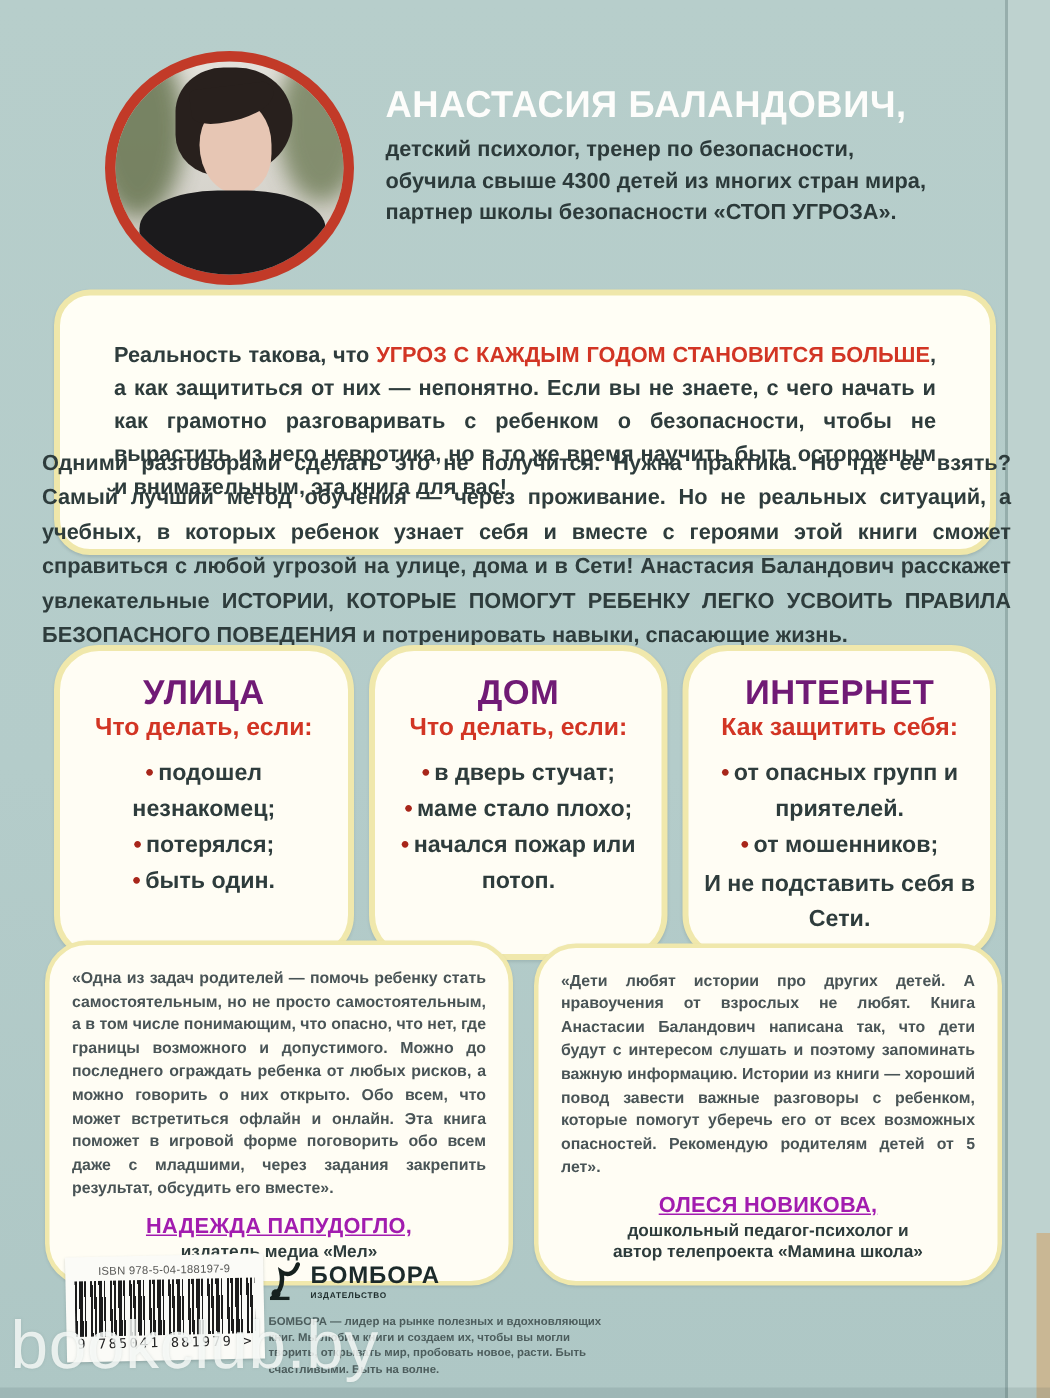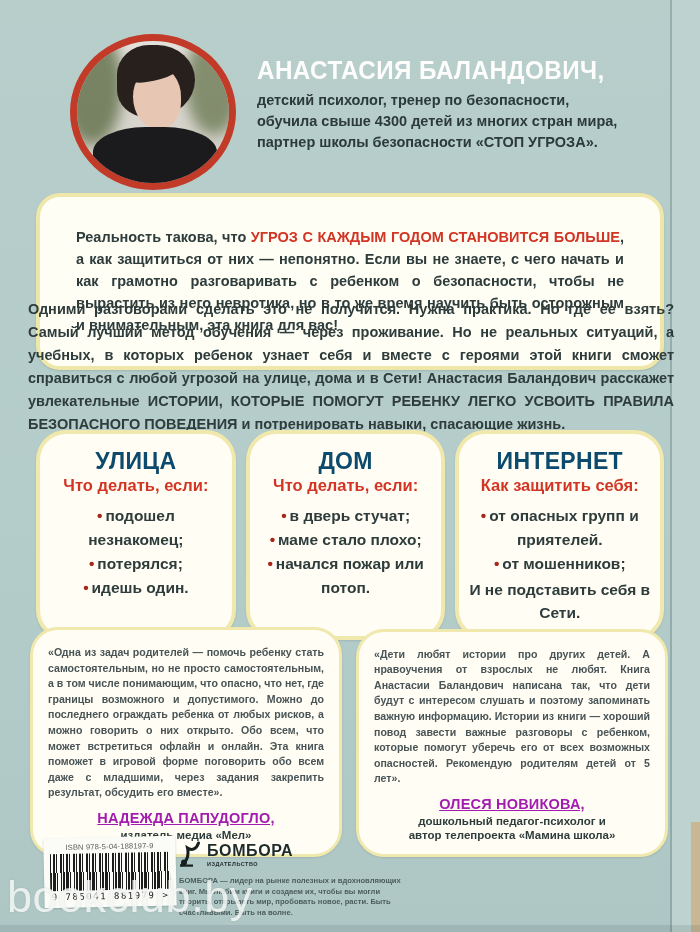--- a/index.html
+++ b/index.html
@@ -32,21 +32,21 @@
     border-radius:24px;padding:13px 20px 14px;box-shadow:0 1px 2px rgba(60,80,80,.18);}
   .hl-box p{margin:16px;font-size:14.5px;font-weight:bold;color:#2e3c3c;line-height:22px;text-align:justify;}
   .red{color:#d23524;}
 
   .intro{position:absolute;left:28px;top:298px;width:646px;}
   .intro p{margin:0;font-size:14.5px;font-weight:bold;color:#2e3c3c;line-height:23px;text-align:justify;}
 
   .cards{position:absolute;left:36px;top:430px;width:628px;display:flex;gap:10px;align-items:stretch;}
   .card{flex:1;background:#fffdf4;border:4px solid #f0e8ac;border-radius:30px;padding:14px 8px 12px;
     text-align:center;box-shadow:0 1px 2px rgba(60,80,80,.15);}
-  .card-title{color:#0c4a6e;font-size:23px;font-weight:800;letter-spacing:.3px;}
+  .card-title{color:#701a75;font-size:23px;font-weight:800;letter-spacing:.3px;}
   .card-sub{color:#d23524;font-size:16.5px;font-weight:800;margin-top:1px;}
   .card-list{margin-top:9px;font-size:15.5px;font-weight:bold;color:#2e3c3c;line-height:24px;}
   .bullet{color:#a8261a;margin-right:3px;}
   .card-footer{font-size:15.5px;font-weight:bold;color:#2e3c3c;line-height:23px;margin-top:2px;}
 
   .quotes{position:absolute;left:30px;top:627px;width:638px;display:flex;gap:14px;align-items:flex-end;}
   .quote-card{flex:1;background:#fffdf4;border:3px solid #f0e8ac;border-radius:28px;padding:15px 15px 12px;
     box-shadow:0 1px 2px rgba(60,80,80,.15);}
   .quote-text{margin:0;font-size:10.6px;color:#3a4649;line-height:15.6px;text-align:justify;font-weight:bold;opacity:.92;}
   .quote-name{color:#a21caf;font-weight:800;font-size:14.5px;text-align:center;margin-top:9px;letter-spacing:.2px;text-decoration:underline;}
@@ -108,21 +108,21 @@
   </div>
 
   <div class="cards">
 
     <div class="card">
       <div class="card-title">УЛИЦА</div>
       <div class="card-sub">Что делать, если:</div>
       <div class="card-list">
         <div><span class="bullet">•</span><span>подошел незнакомец;</span></div>
         <div><span class="bullet">•</span><span>потерялся;</span></div>
-        <div><span class="bullet">•</span><span>идешь один.</span></div>
+        <div><span class="bullet">•</span><span>быть один.</span></div>
       </div>
     </div>
 
     <div class="card">
       <div class="card-title">ДОМ</div>
       <div class="card-sub">Что делать, если:</div>
       <div class="card-list">
         <div><span class="bullet">•</span><span>в дверь стучат;</span></div>
         <div><span class="bullet">•</span><span>маме стало плохо;</span></div>
         <div><span class="bullet">•</span><span>начался пожар или потоп.</span></div>

